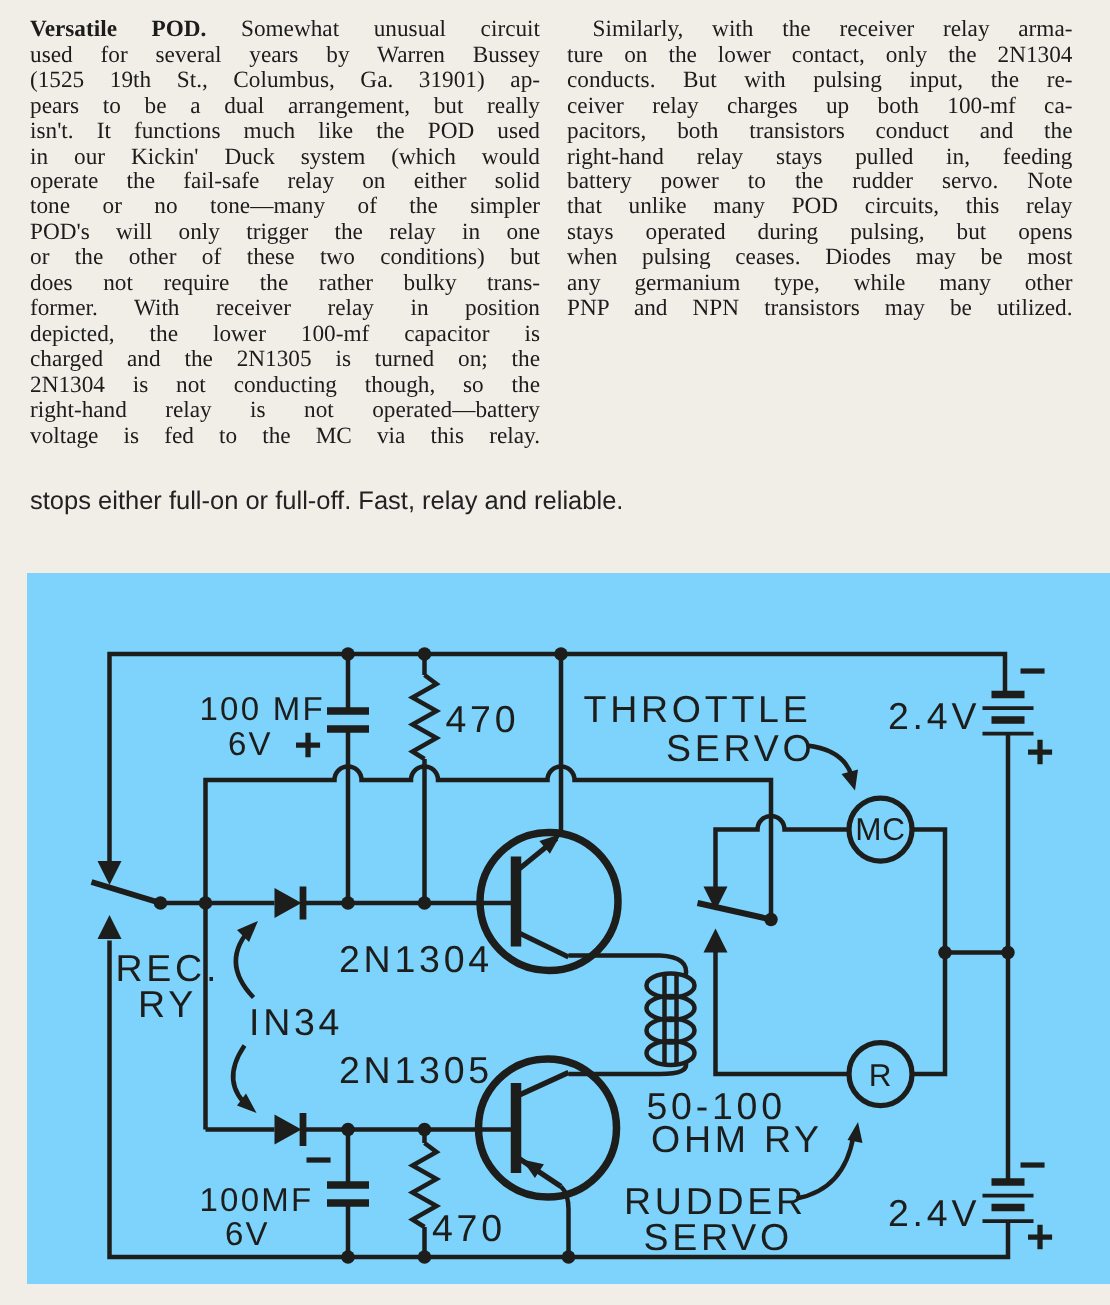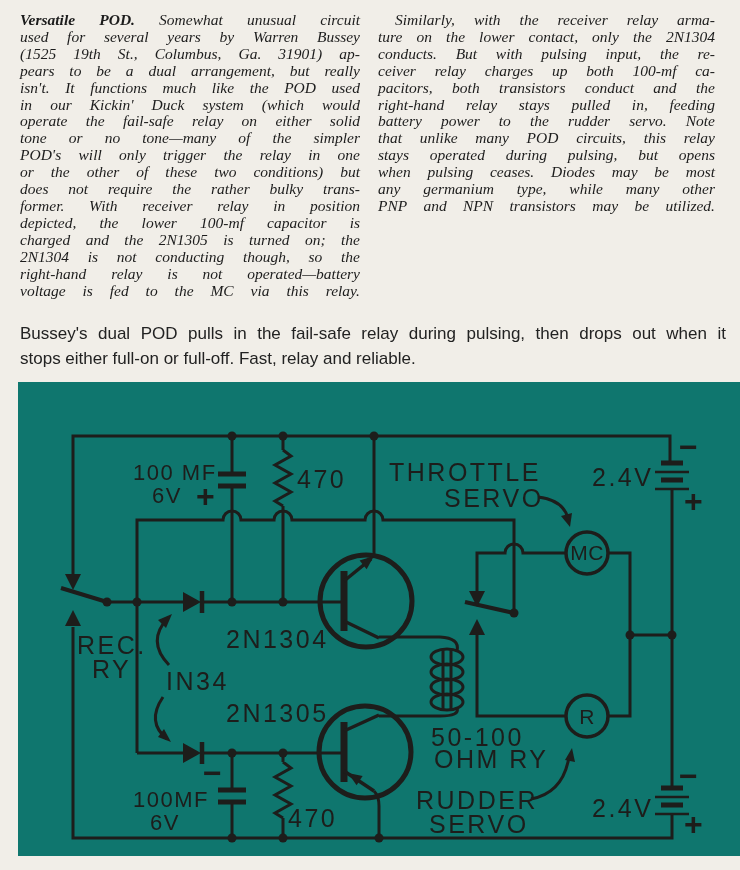--- a/index.html
+++ b/index.html
@@ -5,34 +5,34 @@
   html,body{margin:0;padding:0;}
   body{
     width:740px;height:870px;position:relative;overflow:hidden;
     background:#f1eee8;
     font-family:"Liberation Serif",serif;color:#1c1c1c;
   }
   .col{
     position:absolute;top:12px;
     font-size:15.5px;line-height:16.9px;
     white-space:pre-line;
-    text-align:justify;text-align-last:justify;font-style:italic;
+    text-align:justify;text-align-last:justify;
   }
   .col b{font-weight:bold;}
   .col-left{left:20px;width:340px;}
   .col-right{left:378px;width:337px;text-indent:17px;}
   .caption{
     position:absolute;left:20px;top:321px;width:706px;
     font-family:"Liberation Sans",sans-serif;
     font-size:17px;line-height:25px;color:#222;
   }
   .jfull{text-align:justify;text-align-last:justify;}
   .diagram{
     position:absolute;left:18px;top:382px;width:722px;height:474px;
-    background:#0f766e;
+    background:#7dd3fc;
   }
   .diagram svg{position:absolute;left:0;top:0;}
   .dlbl{
     font-family:"Liberation Sans",sans-serif;
     font-size:25px;letter-spacing:2.5px;fill:#1d1d1b;
   }
   .dsm{font-size:22px;letter-spacing:1.5px;}
   .dsign{
     font-family:"Liberation Sans",sans-serif;
     font-size:32px;font-weight:bold;fill:#1d1d1b;
@@ -70,21 +70,20 @@
 pacitors, both transistors conduct and the
 right-hand relay stays pulled in, feeding
 battery power to the rudder servo. Note
 that unlike many POD circuits, this relay
 stays operated during pulsing, but opens
 when pulsing ceases. Diodes may be most
 any germanium type, while many other
 PNP and NPN transistors may be utilized.</span></div>
 
 <div class="caption">
-  <div class="jfull">Bussey's dual POD pulls in the fail-safe relay during pulsing, then drops out when it</div>
   <div>stops either full-on or full-off. Fast, relay and reliable.</div>
 </div>
 
 <div class="diagram">
 <svg width="722" height="474" viewBox="18 382 722 474" xmlns="http://www.w3.org/2000/svg">
 
   <g stroke="#1d1d1b" stroke-width="3" fill="none">
     <path d="M73,575 L73,436 L670,436 L670,463"></path>
     <path d="M137,753 L137,520 L223,520 A9,9 0 0 1 241,520 L274,520 A9,9 0 0 1 292,520 L365,520 A9,9 0 0 1 383,520 L514,520 L514,613"></path>
     <path d="M107,602 H183"></path>

